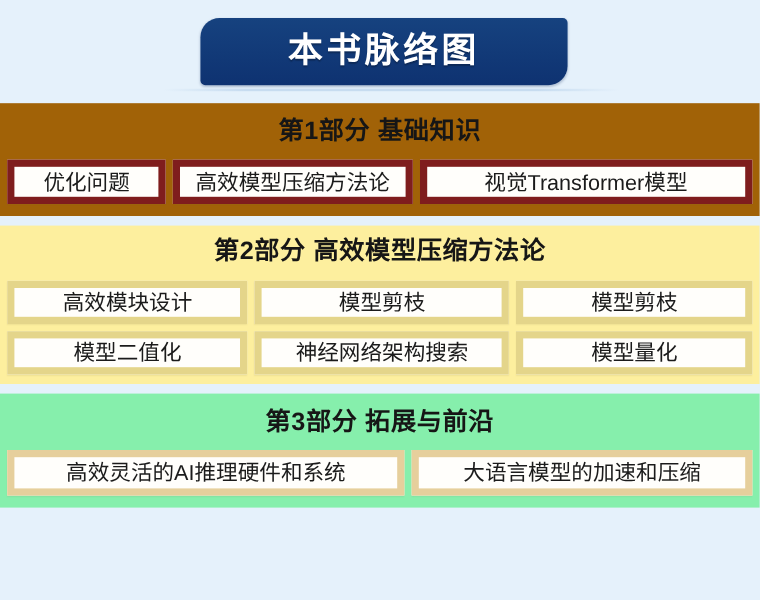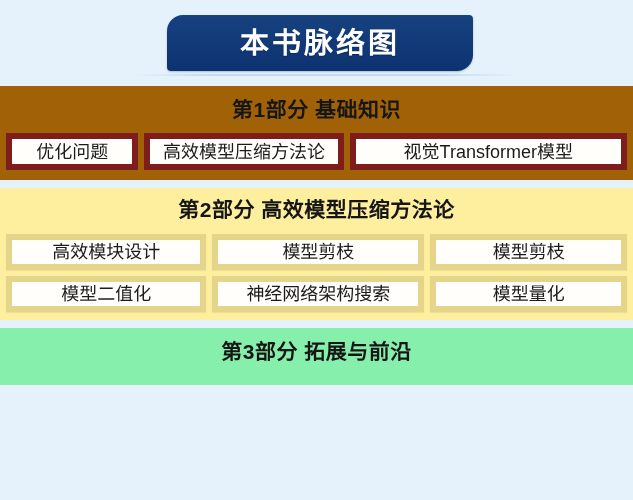--- a/index.html
+++ b/index.html
@@ -161,15 +161,19 @@
       <div class="card s2-c0">模型二值化</div>
       <div class="card s2-c1">神经网络架构搜索</div>
       <div class="card s2-c2">模型量化</div>
     </div>
   </div>
 
   <div class="sec-gap"></div>
 
   <div class="section section-3">
     <div class="section-title">第3部分  拓展与前沿</div>
+    <div class="card-row">
+      <div class="card s3-c0">高效灵活的AI推理硬件和系统</div>
+      <div class="card s3-c1">大语言模型的加速和压缩</div>
+    </div>
   </div>
 
 </div>
 
 </body></html>

